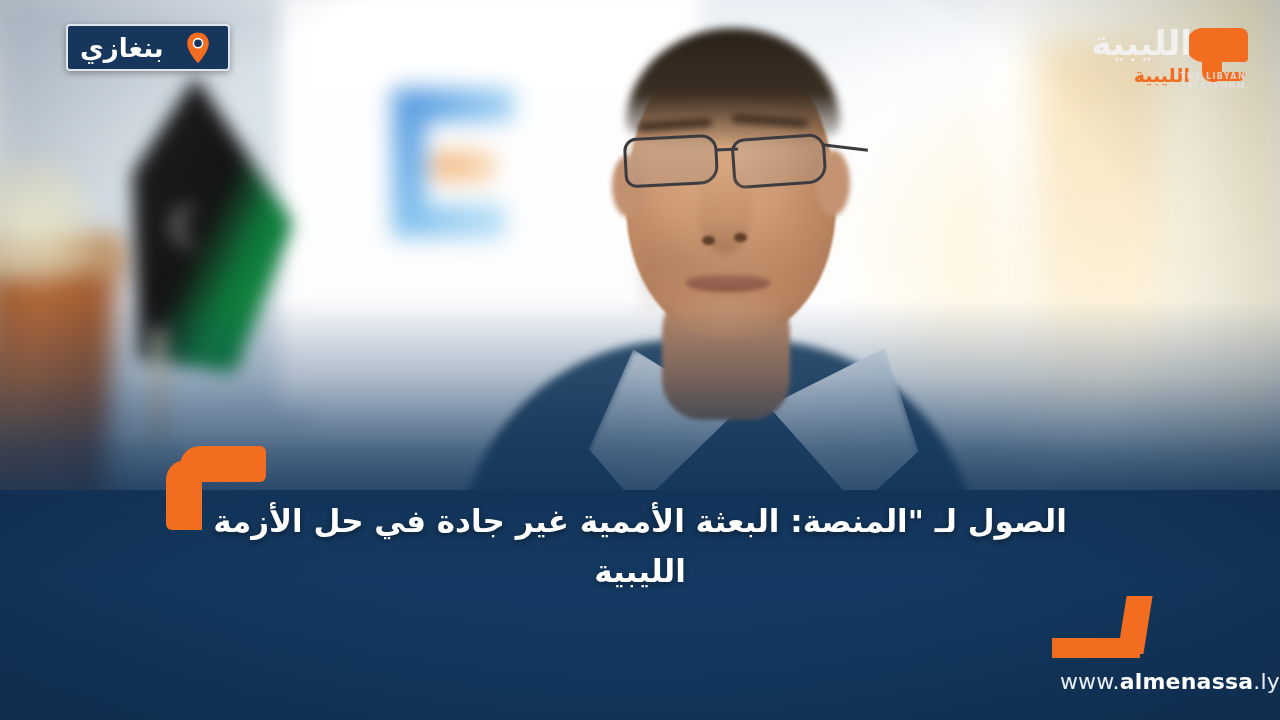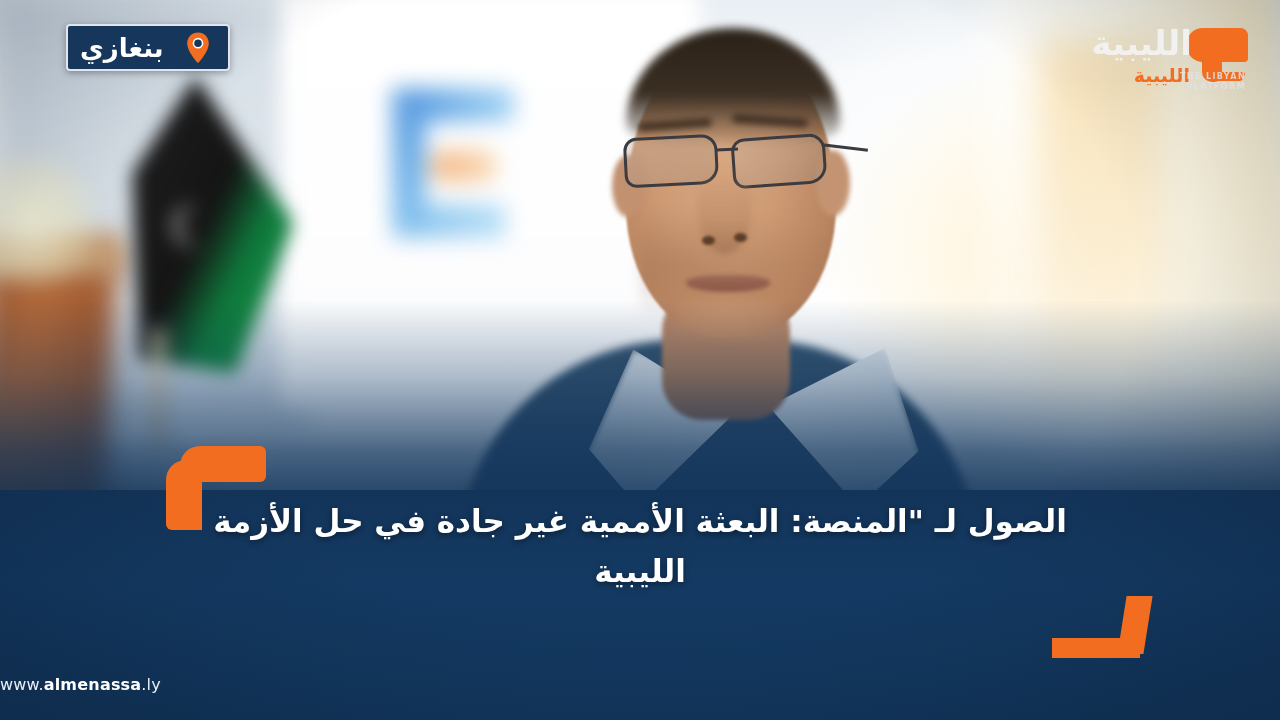--- a/index.html
+++ b/index.html
@@ -329,24 +329,24 @@
     font-weight:700;
     line-height:1.62;
     direction:rtl;
     text-shadow:0 2px 6px rgba(0,0,0,0.45);
     font-family:"DejaVu Sans", sans-serif;
   }
 
   
   .site {
     position:absolute; left:0; right:0; bottom:26px;
-    text-align:left;
+    text-align:right;
     direction:ltr;
     color:#e8eef5;
-    font-size:16px;
+    font-size:22px;
     font-weight:400;
     letter-spacing:.2px;
     font-family:"DejaVu Sans", sans-serif;
   }
   .site b { font-weight:700; color:#ffffff; }
 </style>
 </head>
 <body>
 
 <div class="card">

